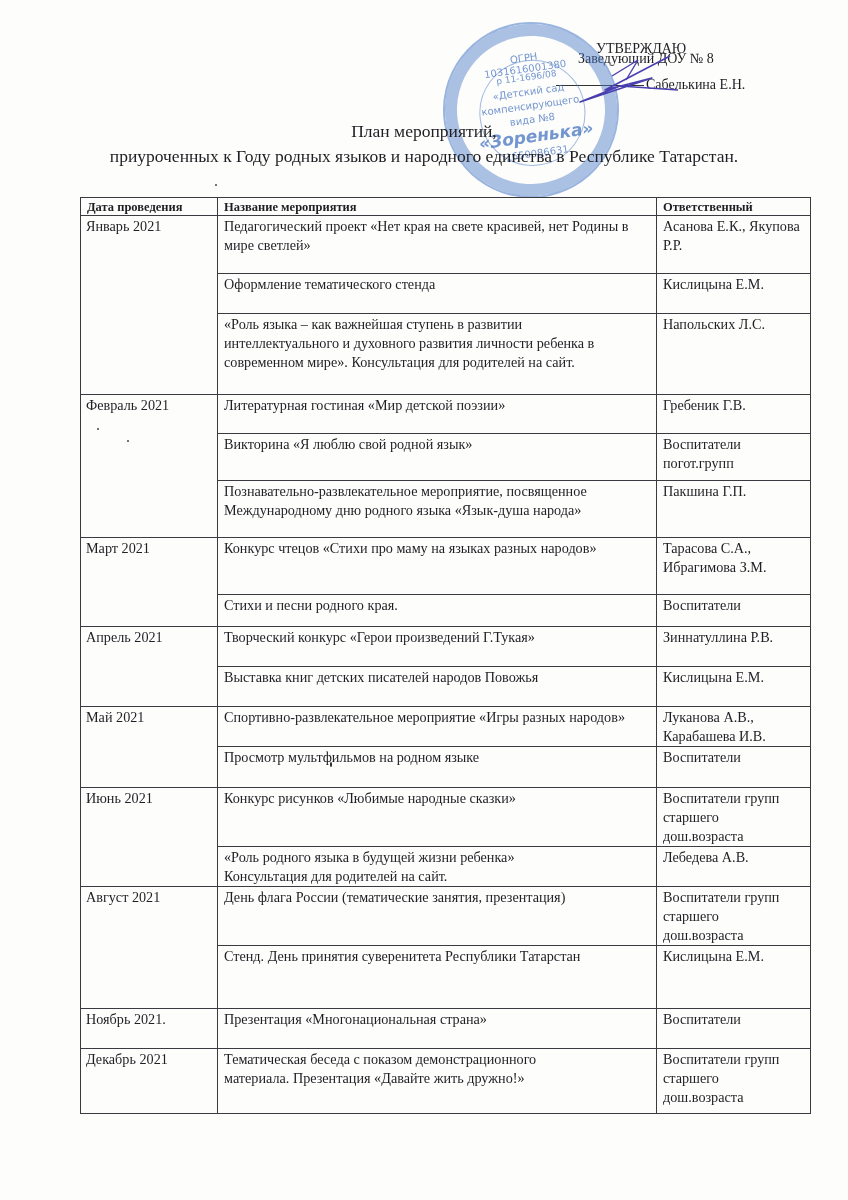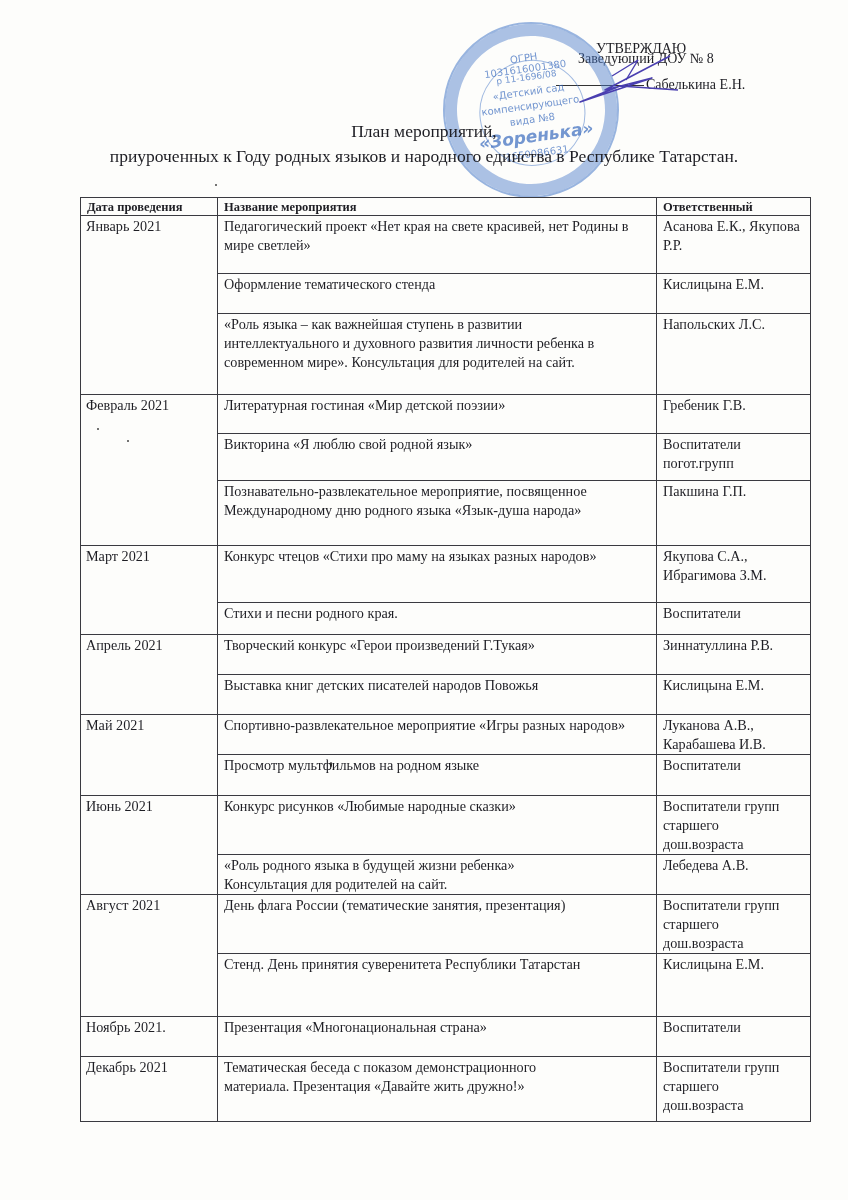--- a/index.html
+++ b/index.html
@@ -126,29 +126,29 @@
 
     <tr style="height:39px">
       <td class="date" rowspan="3">Февраль 2021</td>
       <td>Литературная гостиная «Мир детской поэзии»</td>
       <td>Гребеник Г.В.</td>
     </tr>
     <tr style="height:47px">
       <td>Викторина «Я люблю свой родной язык»</td>
       <td style="padding-right:20px">Воспитатели погот.групп</td>
     </tr>
-    <tr style="height:65px">
+    <tr style="height:57px">
       <td style="padding-right:60px">Познавательно-развлекательное мероприятие, посвященное  Международному  дню родного языка «Язык-душа народа»</td>
       <td>Пакшина Г.П.</td>
     </tr>
 
     <tr style="height:57px">
       <td class="date" rowspan="2">Март 2021</td>
       <td style="padding-right:40px">Конкурс чтецов «Стихи про маму на языках разных народов»</td>
-      <td>Якупова С.А., Ибрагимова  З.М.</td>
+      <td>Тарасова С.А., Ибрагимова  З.М.</td>
     </tr>
     <tr style="height:32px">
       <td>Стихи и песни родного края.</td>
       <td>Воспитатели</td>
     </tr>
 
     <tr style="height:40px">
       <td class="date" rowspan="2">Апрель 2021</td>
       <td>Творческий конкурс «Герои произведений  Г.Тукая»</td>
       <td>Зиннатуллина Р.В.</td>

